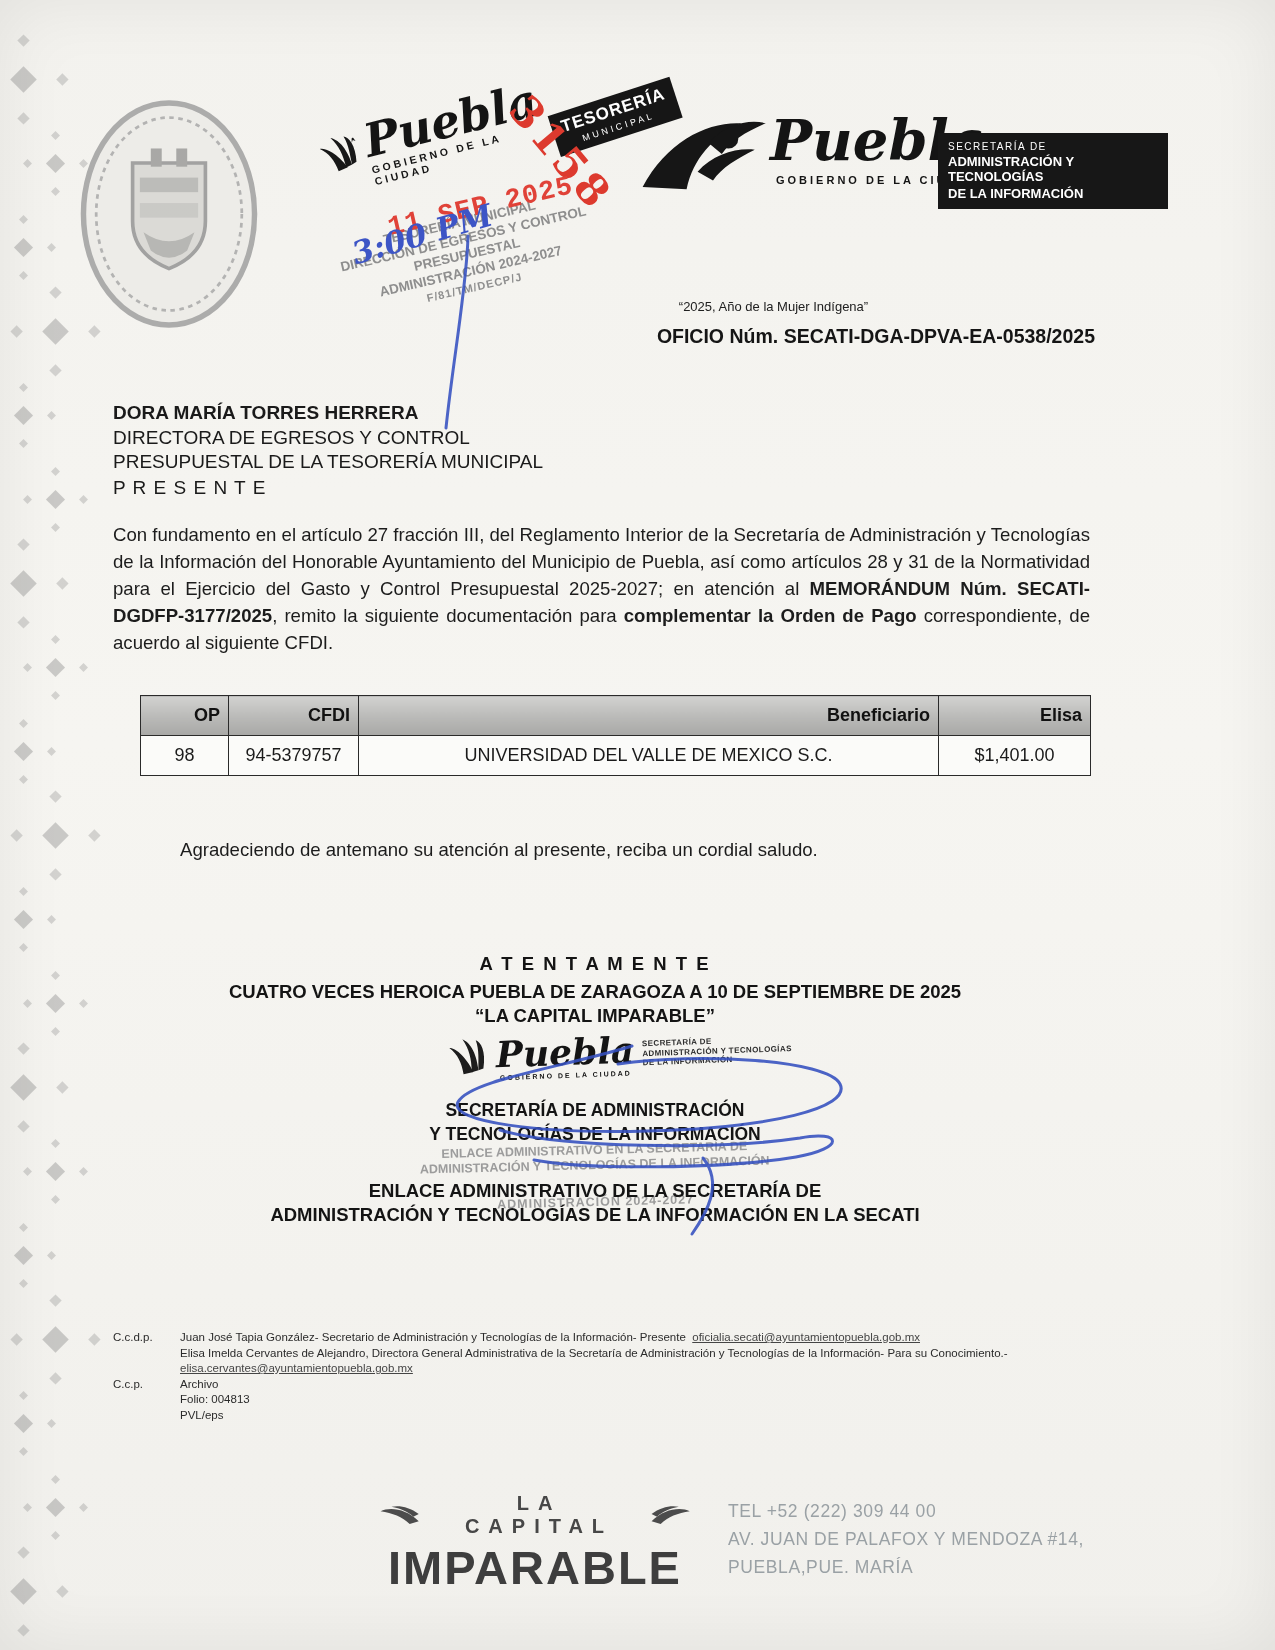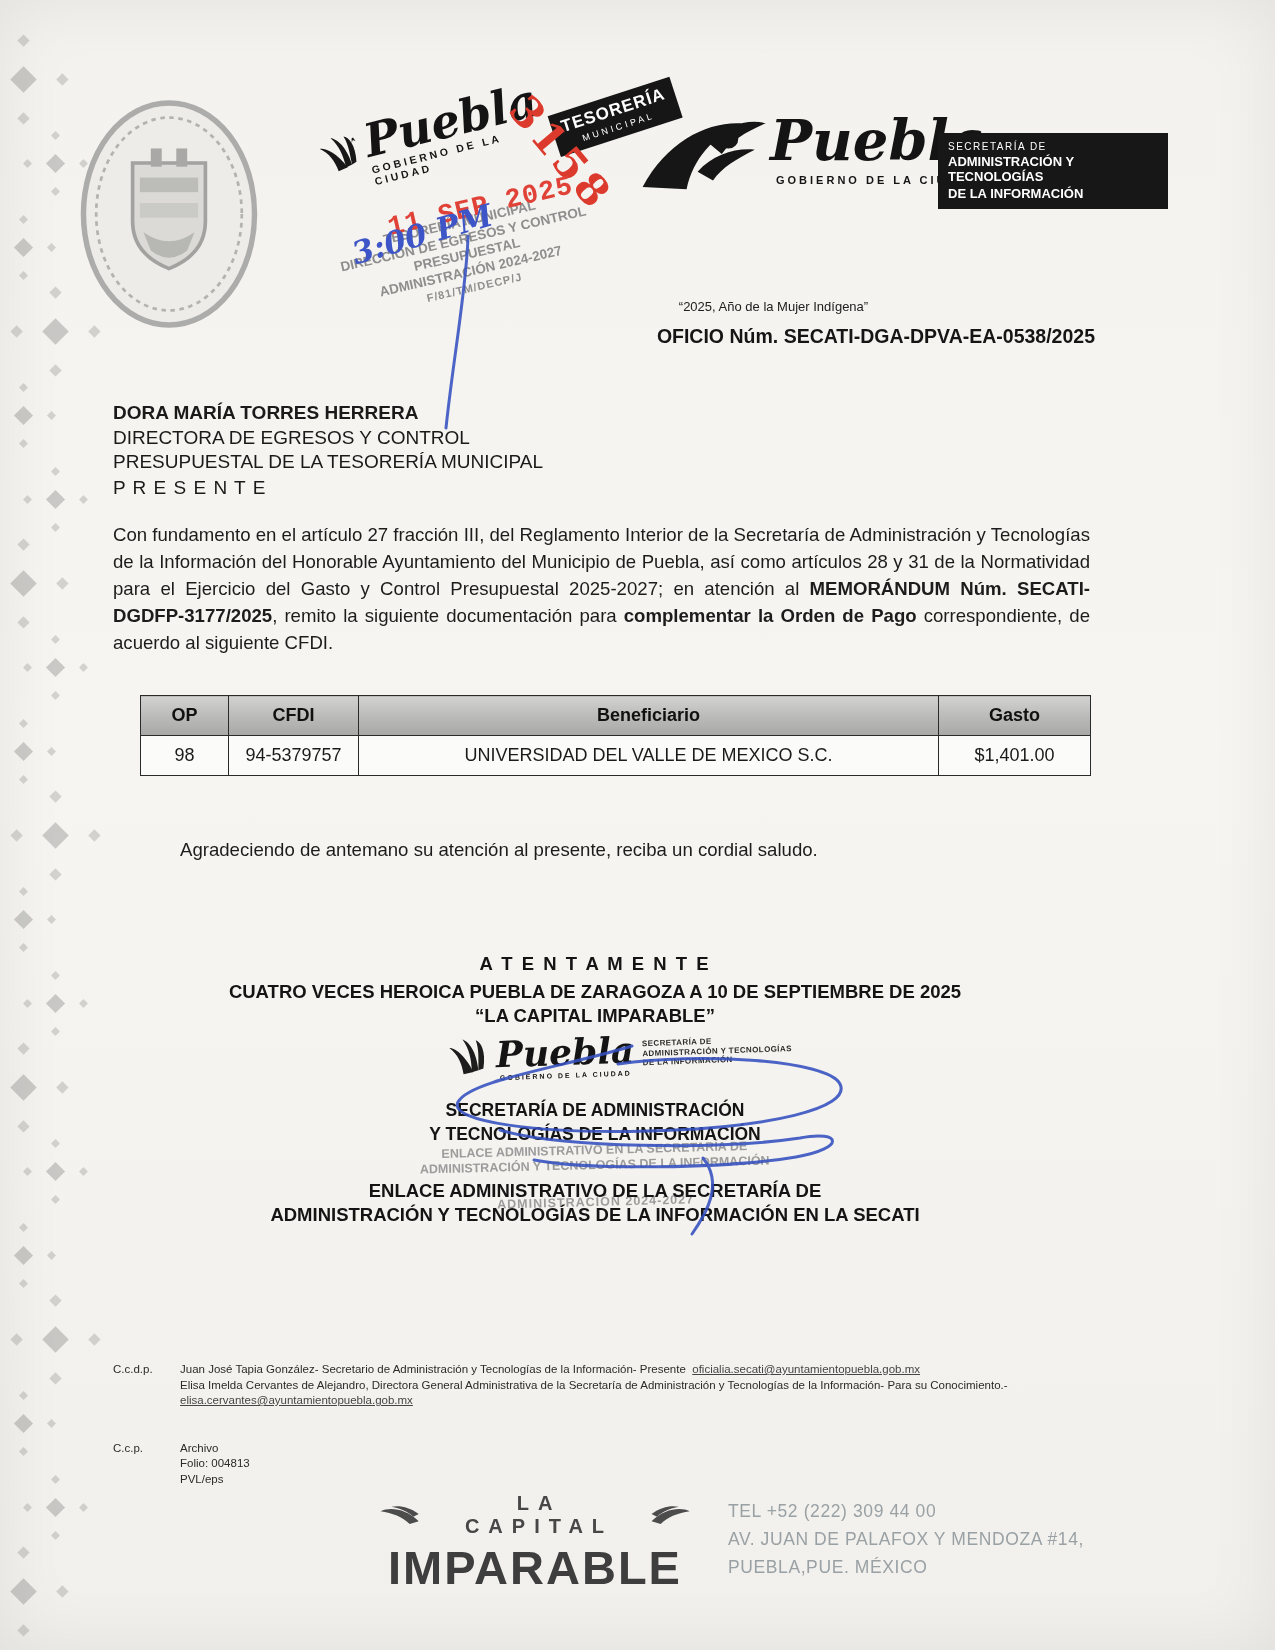--- a/index.html
+++ b/index.html
@@ -55,21 +55,21 @@
 
   .addressee{ left:113px; top:401px; font-size:19px; line-height:24.5px; color:#1a1a1a; }
   .addressee .nm{ font-weight:bold; }
   .addressee .pres{ letter-spacing:1px; margin-top:1px; }
 
   .bodytext{ left:113px; top:521px; width:977px; font-size:18.6px; line-height:27px; text-align:justify; color:#1c1c1c; }
   .bodytext b{ font-weight:bold; }
 
   .cfdi-table{ left:140px; top:695px; border-collapse:collapse; background:#fbfbf9; }
   .cfdi-table th, .cfdi-table td{ border:1.6px solid #2a2a2a; text-align:center; height:40px; font-size:18px; padding:0 8px; }
-  .cfdi-table th{ background:linear-gradient(180deg,#d2d2d0 0%, #b9b9b7 55%, #a8a8a6 100%); font-weight:bold; color:#111; }
+  .cfdi-table th{ background:linear-gradient(180deg,#d2d2d0 0%, #b9b9b7 55%, #a8a8a6 100%); font-weight:bold; color:#111;text-align:right; }
   .w-op{ width:88px; } .w-cfdi{ width:130px; } .w-ben{ width:580px; } .w-monto{ width:152px; }
 
   .closing{ left:180px; top:839px; font-size:18.6px; color:#1c1c1c; }
 
   .center-col{ left:45px; width:1100px; text-align:center; color:#141414; }
   .atentamente{ top:953px; font-size:18.5px; font-weight:bold; letter-spacing:2px; }
   .citydate{ top:981px; font-size:18.5px; font-weight:bold; }
   .slogan{ top:1005px; font-size:18.5px; font-weight:bold; }
 
   
@@ -83,21 +83,21 @@
                font-size:12.5px; line-height:15px; transform:rotate(-1.5deg); z-index:1; }
   .gray-stamp .g3{ margin-top:22px; letter-spacing:1px; }
 
   .dept1{ top:1100px; font-size:17.5px; font-weight:bold; z-index:3; }
   .dept2{ top:1124px; font-size:17.5px; font-weight:bold; z-index:3; }
   .signame{ top:1152px; font-size:19px; font-weight:bold; z-index:3; }
   .role1{ top:1180px; font-size:18.5px; font-weight:bold; z-index:3; }
   .role2{ top:1204px; font-size:18.5px; font-weight:bold; z-index:3; }
 
   .ccblock{ left:113px; top:1330px; width:1040px; font-size:11.5px; line-height:15.5px; color:#2b2b2b; }
-  .ccrow{ display:flex;margin-top:32px; }
+  .ccrow{ display:flex; }
   .cclabel{ width:67px; flex:none; }
   .ccemail{ text-decoration:underline; color:#454545; }
   .ccindent{ padding-left:67px; }
 
   .foot-logo{ left:378px; top:1492px; width:314px; text-align:center; color:#474747; }
   .foot-logo .top-row{ display:flex; align-items:center; justify-content:center; gap:8px; }
   .foot-cap{ font-size:20px; font-weight:bold; letter-spacing:9px;margin-left:8px; }
   .foot-imp{ font-size:47px; font-weight:bold; letter-spacing:2px; color:#3e3e3e; margin-top:2px; font-family:"Liberation Sans", sans-serif; }
   .foot-right{ left:728px; top:1497px; font-size:17.5px; line-height:28px; color:#9aa1a5; letter-spacing:.6px; }
 
@@ -199,21 +199,21 @@
   </div>
 
   <p class="abs bodytext"><span>Con fundamento en el artículo 27 fracción III, del Reglamento Interior de la Secretaría de Administración y Tecnologías de la Información del Honorable Ayuntamiento del Municipio de Puebla, así como artículos 28 y 31 de la Normatividad para el Ejercicio del Gasto y Control Presupuestal 2025-2027; en atención al </span><b>MEMORÁNDUM Núm. SECATI-DGDFP-3177/2025</b><span>, remito la siguiente documentación para </span><b>complementar la Orden de Pago</b><span> correspondiente, de acuerdo al siguiente CFDI.</span></p>
 
   <table class="abs cfdi-table">
     <thead>
       <tr>
         <th class="w-op">OP</th>
         <th class="w-cfdi">CFDI</th>
         <th class="w-ben">Beneficiario</th>
-        <th class="w-monto">Gasto</th>
+        <th class="w-monto">Elisa</th>
       </tr>
     </thead>
     <tbody>
       <tr>
         <td>98</td>
         <td>94-5379757</td>
         <td>UNIVERSIDAD DEL VALLE DE MEXICO S.C.</td>
         <td>$1,401.00</td>
       </tr>
     </tbody>
@@ -279,21 +279,21 @@
         <path d="M2 18 C16 4 34 2 44 7 C31 9 20 13 12 21 Z" fill="#4c4c4c"></path>
         <path d="M2 10 C12 2 24 0 32 2 C22 4 14 7 8 13 Z" fill="#4c4c4c"></path>
       </svg>
     </div>
     <div class="foot-imp">IMPARABLE</div>
   </div>
 
   <div class="abs foot-right">
     <div>TEL +52 (222) 309 44 00</div>
     <div>AV. JUAN DE PALAFOX Y MENDOZA #14,</div>
-    <div>PUEBLA,PUE. MÉXICO</div>
+    <div>PUEBLA,PUE. MARÍA</div>
   </div>
 
   <svg class="penlayer" width="1275" height="1650">
     <g fill="none" stroke="#3450c0" stroke-width="3" stroke-linecap="round" opacity="0.88">
       <path d="M468,236 C467,285 453,360 446,428"></path>
       <path d="M632,1046 C560,1068 470,1080 458,1102 C448,1122 540,1134 648,1131 C770,1128 852,1108 840,1084 C828,1060 700,1052 618,1064"></path>
       <path d="M500,1130 C560,1148 720,1150 800,1138 C842,1130 846,1148 796,1157 C726,1169 586,1170 534,1160"></path>
       <path d="M703,1158 C724,1184 706,1214 692,1234"></path>
     </g>
   </svg>

